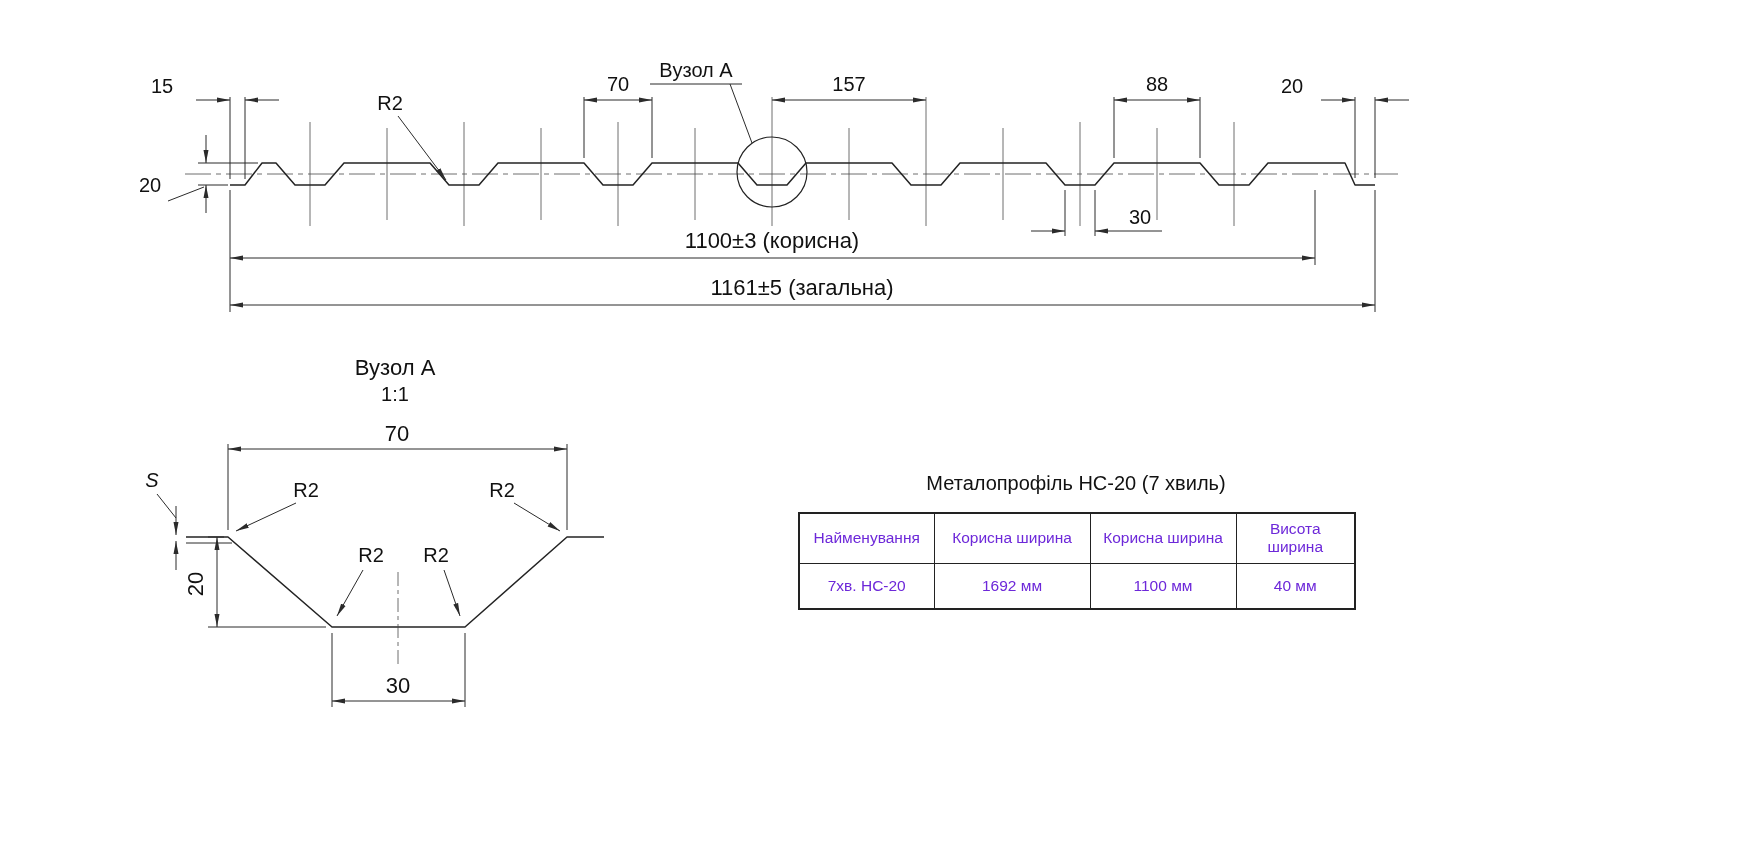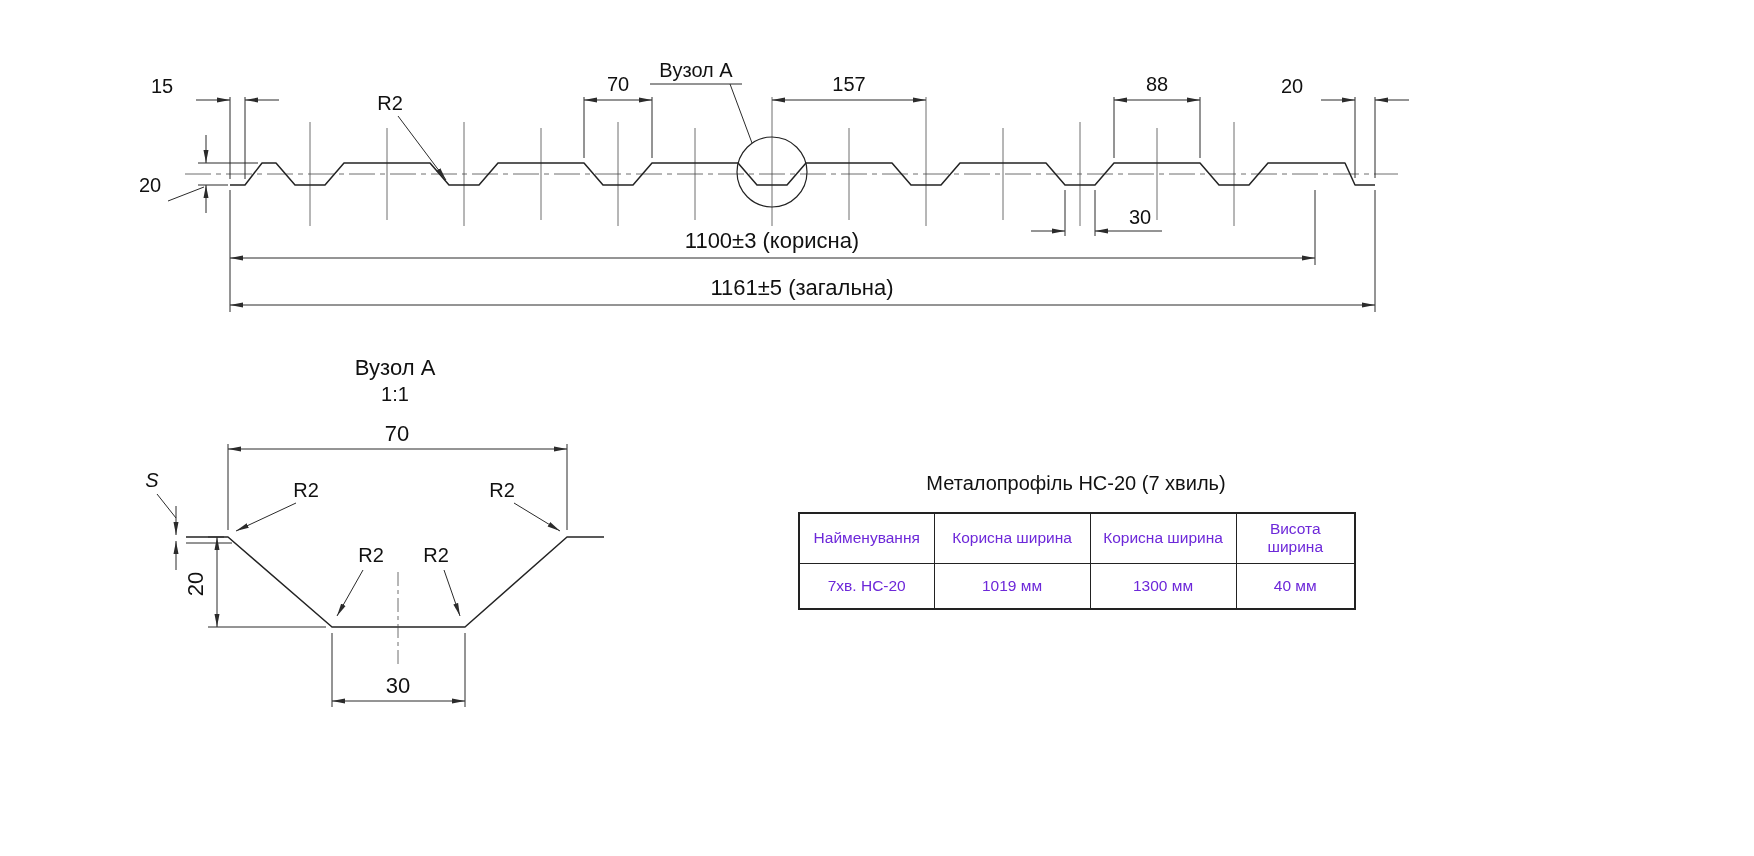--- a/index.html
+++ b/index.html
@@ -223,21 +223,21 @@
       <tr>
         <th>Найменування</th>
         <th>Корисна ширина</th>
         <th>Корисна ширина</th>
         <th>Висота ширина</th>
       </tr>
     </thead>
     <tbody>
       <tr>
         <td>7хв. НС-20</td>
-        <td>1019 мм</td>
-        <td>1300 мм</td>
+        <td>1692 мм</td>
+        <td>1100 мм</td>
         <td>40 мм</td>
       </tr>
     </tbody>
   </table>
 </div>
 
 </div>
 
 </body></html>

